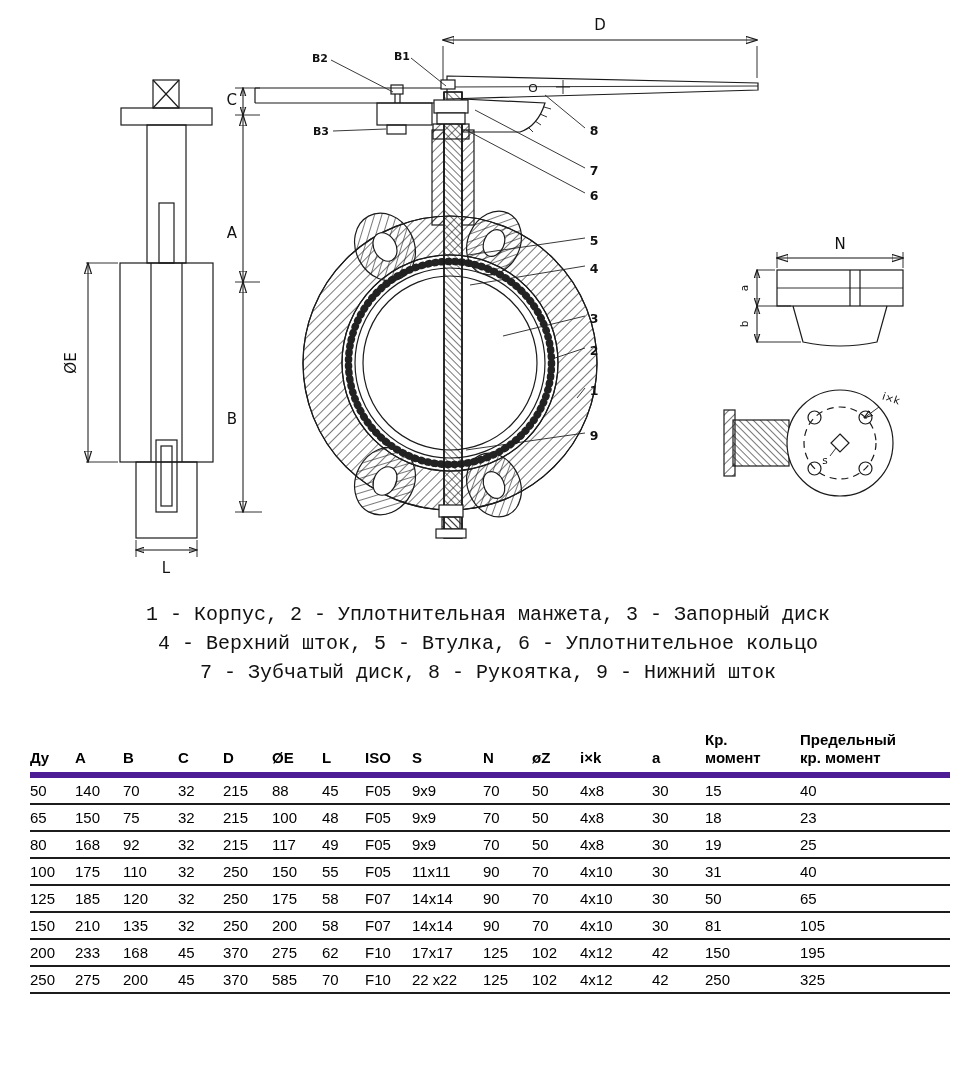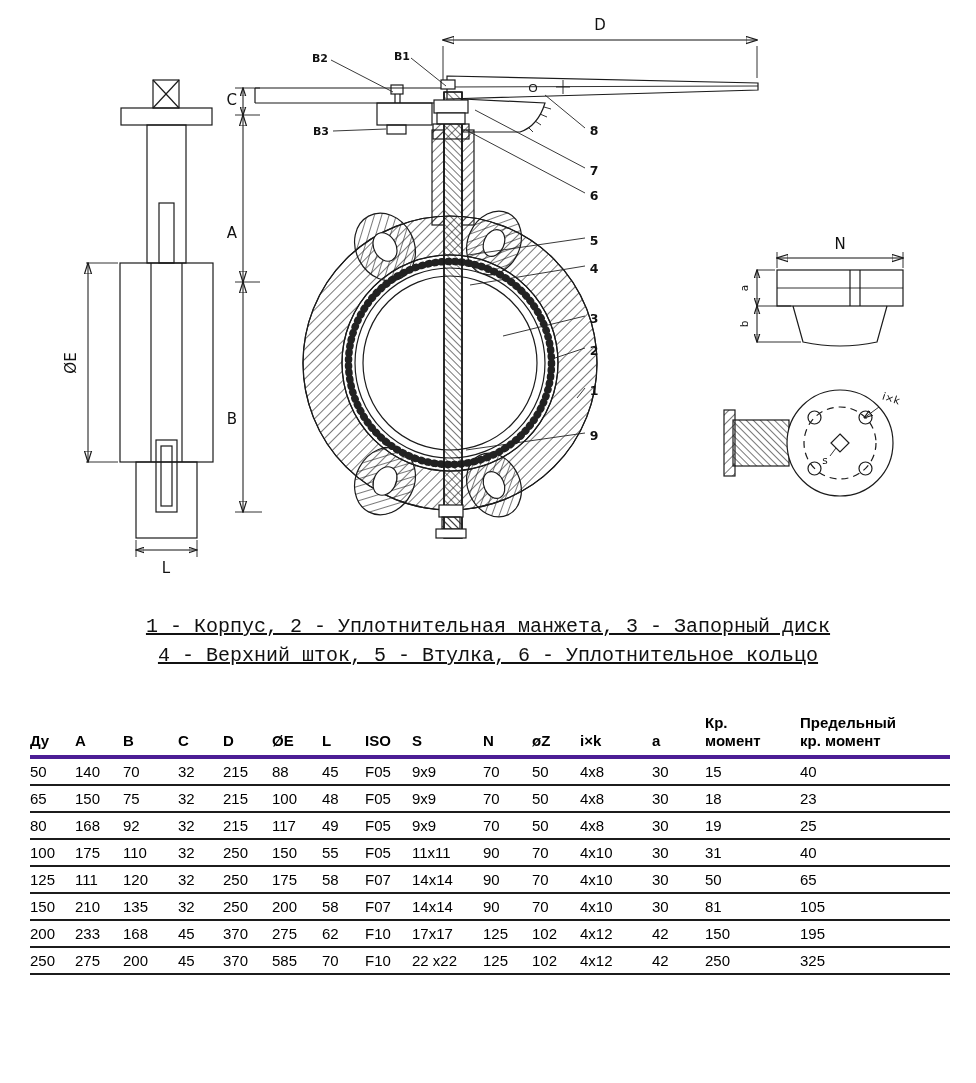--- a/index.html
+++ b/index.html
@@ -13,26 +13,26 @@
   .drawing .whitefill{fill:#ffffff;}
   .drawing .hatchA{fill:url(#hatch);}
   .drawing .hatchB{fill:url(#hatchD);}
   .drawing .dots{stroke:#222;stroke-width:7.5;stroke-dasharray:0.9 5.8;stroke-linecap:round;}
   .drawing text{stroke:none;fill:#111;font-family:"DejaVu Sans",sans-serif;}
   .dimtext{font-size:15px;}
   .callout{font-size:12.5px;font-weight:bold;}
   .callout-sm{font-size:11px;font-weight:bold;}
   .tinytext{font-size:10.5px;}
 
-  .legend{margin-top:12px;text-align:center;font-family:"Liberation Mono","DejaVu Sans Mono",monospace;
-    font-size:20px;line-height:29px;color:#111;text-decoration:underline;}
+  .legend{text-align:center;font-family:"Liberation Mono","DejaVu Sans Mono",monospace;
+    font-size:20px;line-height:29px;color:#111;}
   .table-wrap{margin:42px 26px 0 30px;}
   table{width:100%;border-collapse:collapse;table-layout:fixed;font-size:15px;}
   th{text-align:left;vertical-align:bottom;font-weight:bold;white-space:pre-line;
-    padding:2px 2px 4px 0;border-bottom:4px solid #4c1d95;line-height:1.22;font-size:15px;}
+    padding:2px 2px 4px 0;border-bottom:6px solid #4c1d95;line-height:1.22;font-size:15px;}
   td{padding:4px 2px 4px 0;border-bottom:2px solid #1c1c1c;overflow:hidden;white-space:nowrap;}
 </style>
 </head>
 <body>
 
 <svg class="drawing" viewBox="0 0 976 600" width="976" height="600" xmlns="http://www.w3.org/2000/svg">
   <defs>
     <pattern id="hatch" width="7" height="7" patternUnits="userSpaceOnUse" patternTransform="rotate(45)">
       <line x1="0" y1="0" x2="0" y2="7" stroke="#3c3c3c" stroke-width="1"></line>
     </pattern>
@@ -222,20 +222,21 @@
     <line class="leader" x1="879" y1="407" x2="864" y2="418" marker-end="url(#arr2)"></line>
     <text class="tinytext" transform="rotate(18 890 402)" x="890" y="402" text-anchor="middle">i×k</text>
     <line class="leader" x1="830" y1="456" x2="836" y2="448"></line>
     <text class="tinytext" x="825" y="464" text-anchor="middle">s</text>
   </g>
 </svg>
 
 <div class="legend">
   <div>1 - Корпус, 2 - Уплотнительная манжета, 3 - Запорный диск</div>
   <div>4 - Верхний шток, 5 - Втулка, 6 - Уплотнительное кольцо</div>
+  <div>7 - Зубчатый диск, 8 - Рукоятка, 9 - Нижний шток</div>
 </div>
 
 <div class="table-wrap">
   <table>
     <colgroup>
       <col style="width:45px">
         <col style="width:48px">
         <col style="width:55px">
       <col style="width:45px">
         <col style="width:49px">
@@ -335,21 +336,21 @@
           <td>11x11</td>
           <td>90</td>
           <td>70</td>
           <td>4x10</td>
           <td>30</td>
           <td>31</td>
           <td>40</td>
         </tr>
         <tr>
           <td>125</td>
-          <td>111</td>
+          <td>185</td>
           <td>120</td>
           <td>32</td>
           <td>250</td>
           <td>175</td>
           <td>58</td>
           <td>F07</td>
           <td>14x14</td>
           <td>90</td>
           <td>70</td>
           <td>4x10</td>

